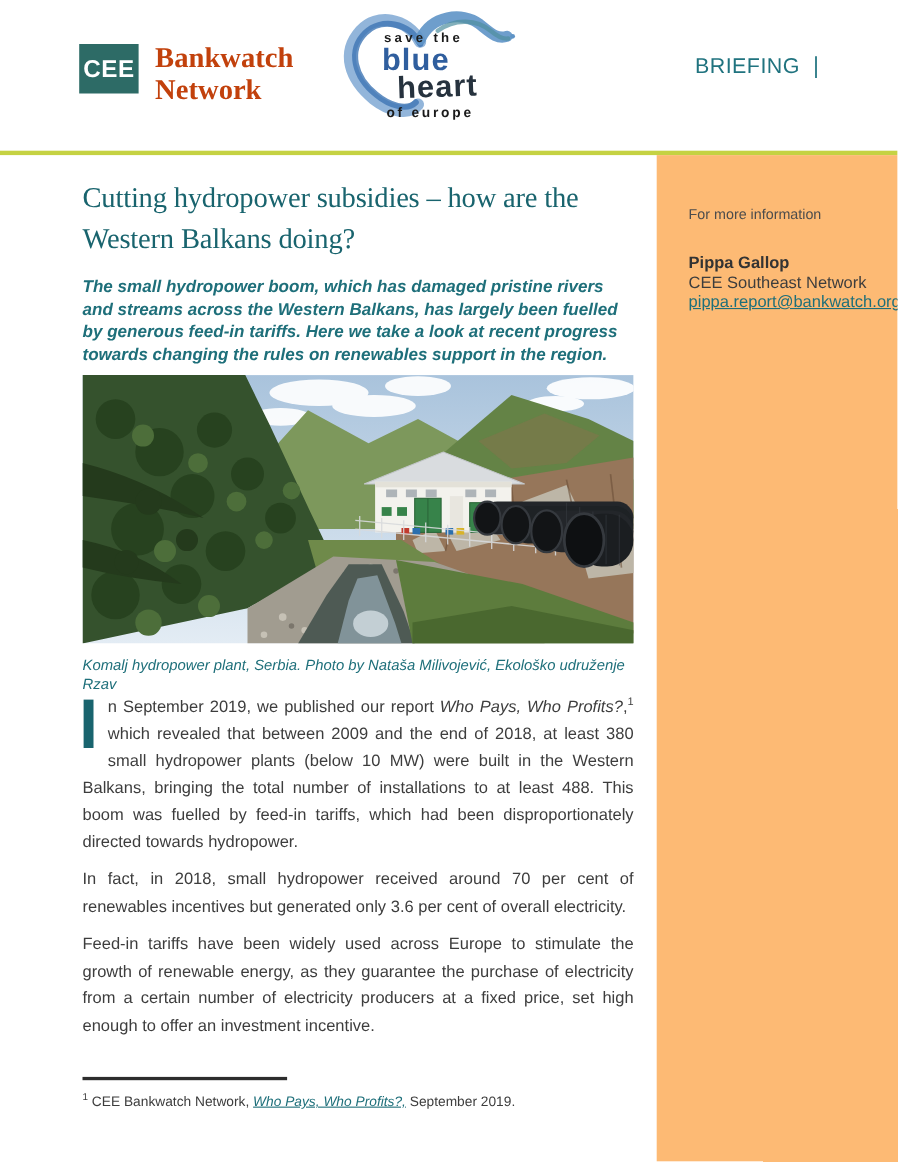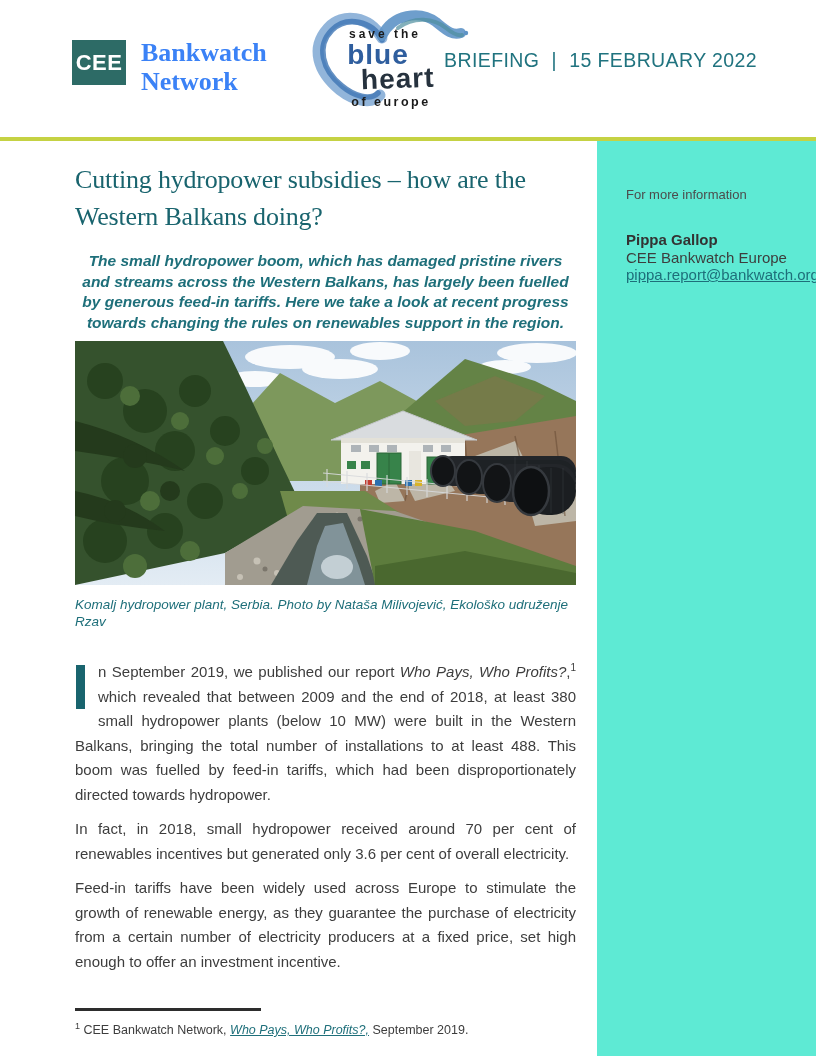--- a/index.html
+++ b/index.html
@@ -7,41 +7,41 @@
     width:816px;height:1056px;position:relative;background:#ffffff;
     font-family:"Liberation Sans", sans-serif;overflow:hidden;
   }
   
   .header{position:absolute;top:0;left:0;width:816px;height:137px;background:#fff;}
   .green-rule{position:absolute;top:137px;left:0;width:816px;height:4px;background:#c5d243;}
   .cee-logo{position:absolute;left:72px;top:40px;display:flex;align-items:flex-start;}
   .cee-square{width:54px;height:45px;background:#2d6b66;color:#fff;display:flex;align-items:center;justify-content:center;
     font-size:22px;font-weight:bold;letter-spacing:.5px;}
   .cee-name{margin-left:15px;font-family:"Liberation Serif", serif;font-weight:bold;
-    font-size:26px;line-height:29px;color:#3b82f6;margin-top:-2px;}
+    font-size:26px;line-height:29px;color:#c2410c;margin-top:-2px;}
   .heart-logo{position:absolute;left:298px;top:6px;width:174px;height:106px;}
   .briefing{position:absolute;right:59px;top:48px;display:flex;align-items:center;
     font-size:19.5px;color:#20737f;letter-spacing:.4px;}
   .briefing .pipe{padding:0 12px;font-weight:normal;color:#2f7d88;font-size:21px;}
   
-  .sidebar{position:absolute;top:141px;left:597px;width:219px;height:915px;background:#5eead4;
+  .sidebar{position:absolute;top:141px;left:597px;width:219px;height:915px;background:#fdba74;
     box-sizing:border-box;padding:46px 18px 0 29px;}
   .sb-heading{font-size:13px;color:#4c4c4c;}
   .sb-contact{margin-top:29px;font-size:15px;line-height:17.5px;color:#3d3d3d;}
   .sb-name{font-weight:bold;color:#333;}
   .sb-email{color:#1e6f7a;text-decoration:underline;cursor:pointer;}
   
   .main{position:absolute;top:141px;left:75px;width:501px;}
   h1.title{margin:20px 0 0 0;font-family:"Liberation Serif", serif;font-weight:normal;
     font-size:26px;line-height:37px;color:#19646e;letter-spacing:-.2px;}
-  .intro{margin-top:16px;font-style:italic;font-weight:bold;font-size:15.5px;line-height:20.5px;color:#1e6f7a;text-align:center;}
+  .intro{margin-top:16px;font-style:italic;font-weight:bold;font-size:15.5px;line-height:20.5px;color:#1e6f7a;}
   .photo{margin-top:8px;width:501px;height:244px;display:block;}
   .caption{margin-top:11px;font-style:italic;font-size:13.5px;line-height:17px;color:#1e6f7a;}
   p.body{margin:10px 0 0 0;font-size:15px;line-height:24.5px;color:#3d3d3d;text-align:justify;}
-  p.first{margin-top:30px;}
+  p.first{margin-top:1px;}
   .dropcap{float:left;width:9px;height:44px;margin:5px 13px 2px 1px;background:#19646e;
     overflow:hidden;color:transparent;font-size:1px;line-height:1px;}
   .report-ref{font-style:italic;}
   sup.fn-ref{vertical-align:super;font-size:10px;line-height:0;cursor:pointer;}
   .footnote{margin-top:34px;}
   .fn-rule{width:186px;height:0;border-top:3px solid #2d2d2d;}
   .fn-text{margin-top:7px;font-size:12.5px;line-height:17px;color:#3d3d3d;}
   .fn-marker{vertical-align:super;font-size:9px;}
   .fn-link{color:#1e6f7a;font-style:italic;text-decoration:underline;cursor:pointer;}
 </style>
@@ -67,30 +67,29 @@
       <text x="87" y="32" text-anchor="middle" font-family="Liberation Sans, sans-serif" font-size="12" font-weight="bold" letter-spacing="3" fill="#1a1a1a"><tspan>save the</tspan></text>
       <text x="80" y="58" text-anchor="middle" font-family="Liberation Sans, sans-serif" font-size="28" font-weight="bold" letter-spacing="1" fill="#2f5e9e"><tspan>blue</tspan></text>
       <text x="100" y="82" text-anchor="middle" font-family="Liberation Sans, sans-serif" font-size="28" font-weight="bold" letter-spacing="1" fill="#26323e" transform="rotate(-2 100 82)"><tspan>heart</tspan></text>
       <text x="93" y="100" text-anchor="middle" font-family="Liberation Sans, sans-serif" font-size="12.5" font-weight="bold" letter-spacing="2.5" fill="#1a1a1a"><tspan>of europe</tspan></text>
     </svg>
   </div>
 
   <div class="briefing">
     <span>BRIEFING</span>
     <span class="pipe">|</span>
-    <span>15 FEBRUARY 2022</span>
   </div>
 </div>
 <div class="green-rule"></div>
 
 <div class="sidebar">
   <div class="sb-heading">For more information</div>
   <div class="sb-contact">
     <div class="sb-name">Pippa Gallop</div>
-    <div>CEE Bankwatch Europe</div>
+    <div>CEE Southeast Network</div>
     <a class="sb-email">pippa.report@bankwatch.org</a>
   </div>
 </div>
 
 <div class="main">
   <h1 class="title">Cutting hydropower subsidies – how are the Western Balkans doing?</h1>
 
   <div class="intro">The small hydropower boom, which has damaged pristine rivers and streams across the Western Balkans, has largely been fuelled by generous feed-in tariffs. Here we take a look at recent progress towards changing the rules on renewables support in the region.</div>
 
   <svg class="photo" viewBox="0 0 501 244" preserveAspectRatio="none">

